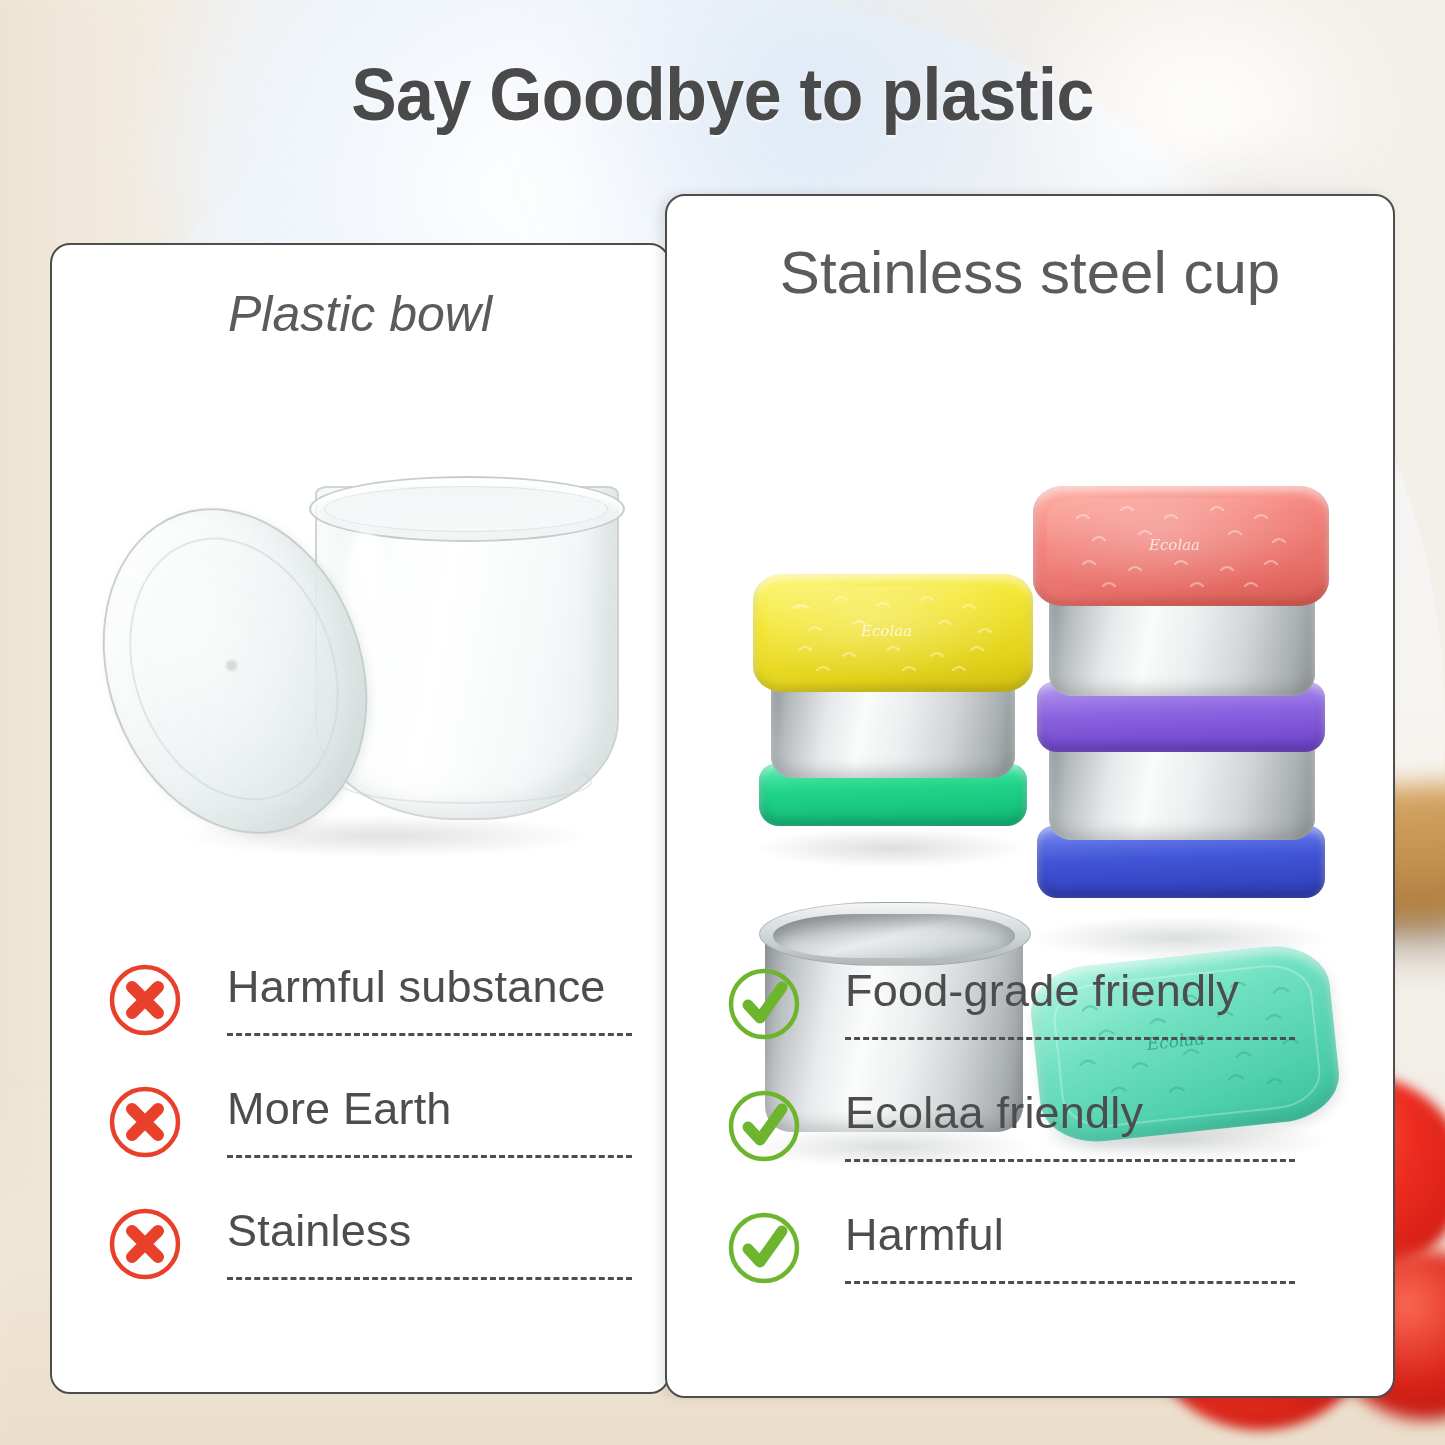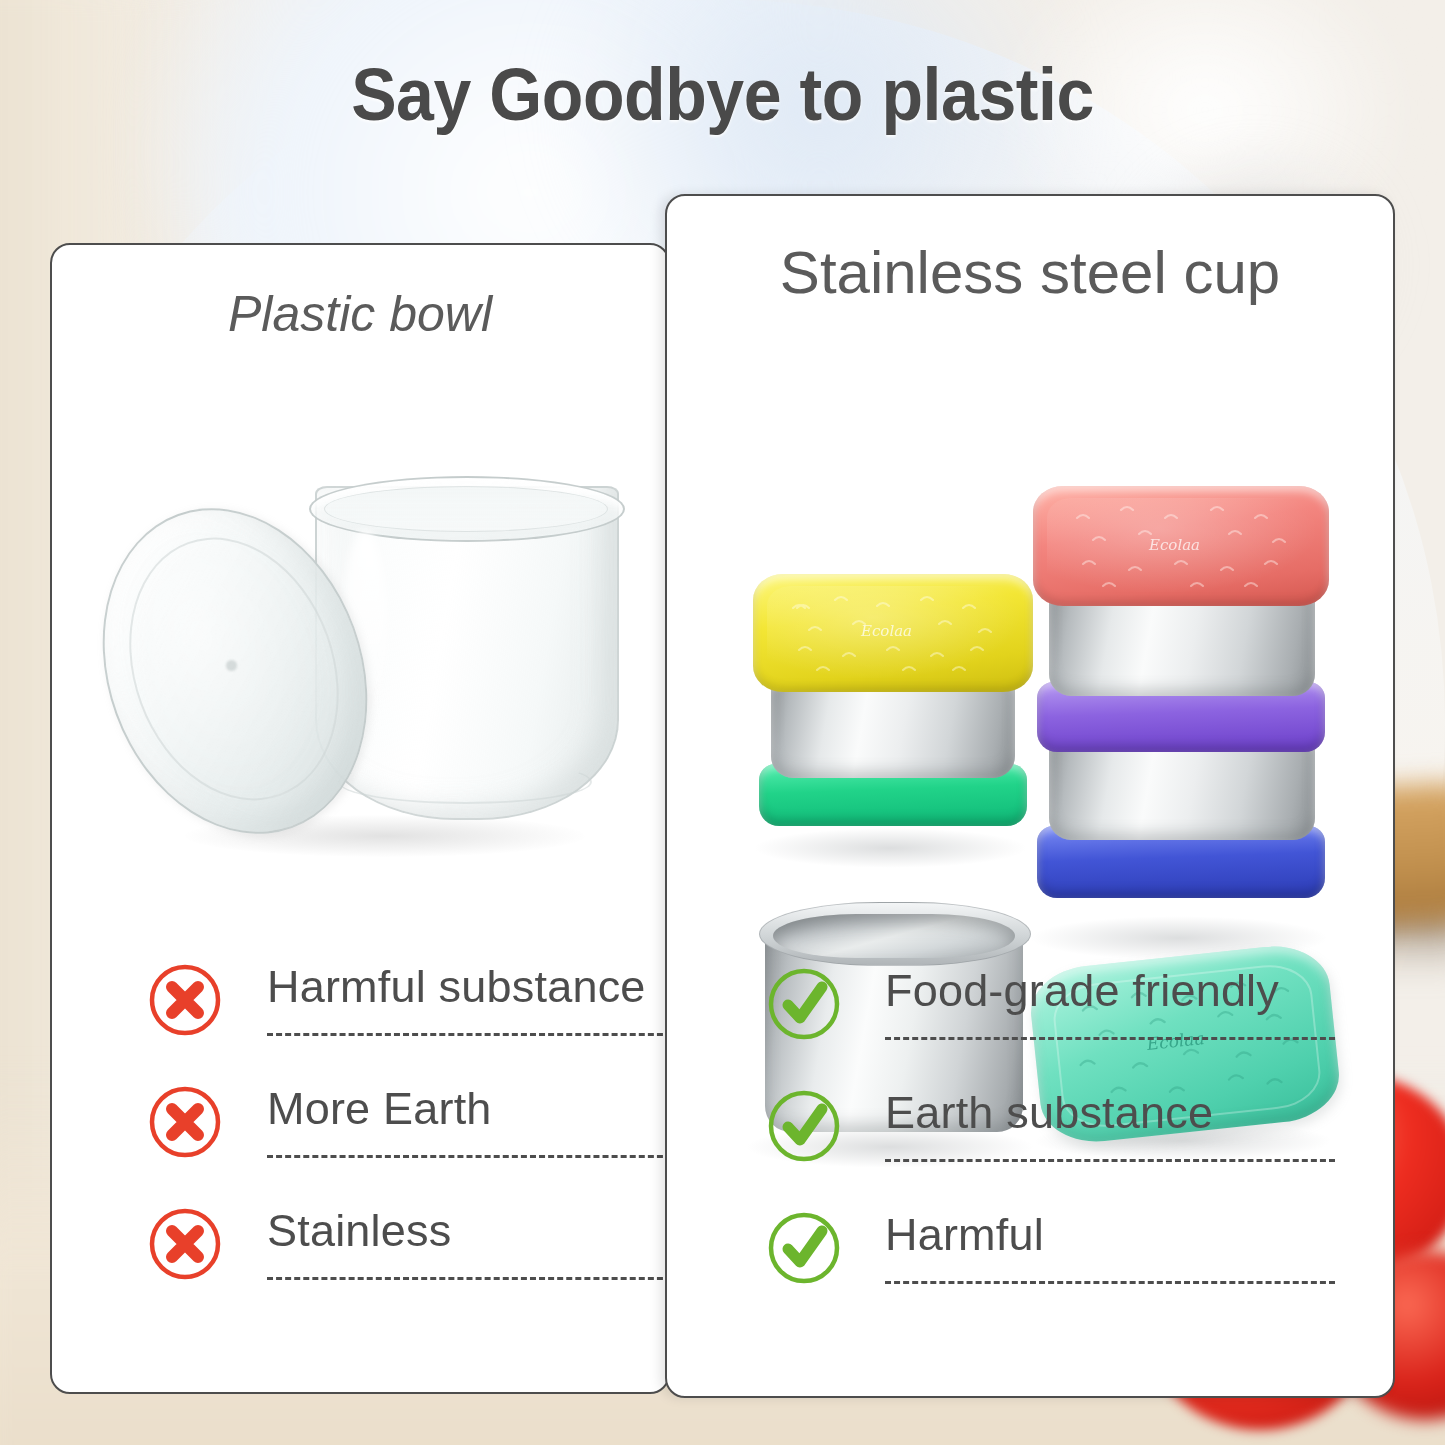--- a/index.html
+++ b/index.html
@@ -66,21 +66,21 @@
   .card{position:absolute;background:#fff;border:2px solid #4d4d4d;border-radius:20px;}
   #card-left{left:50px;top:243px;width:616px;height:1147px;z-index:2;}
   #card-right{left:665px;top:194px;width:726px;height:1200px;z-index:3;
     box-shadow:-5px 0 12px rgba(0,0,0,0.10);}
 
   .card-title{position:absolute;left:0;right:0;text-align:center;color:#5b5b5b;font-weight:400;}
   #title-left{top:40px;font-size:50px;font-style:italic;}
   #title-right{top:42px;font-size:60px;}
 
   
-  .features{position:absolute;left:0;right:0;padding-left:40px;}
+  .features{position:absolute;left:0;right:0;}
   #features-left{top:712px;}
   #features-right{top:765px;}
   .frow{position:relative;height:122px;}
   .fic{position:absolute;left:56px;top:6px;width:74px;height:74px;}
   .fic svg{display:block;width:74px;height:74px;}
   .flabel{position:absolute;left:175px;top:4px;font-size:45px;color:#4d4d4d;
     white-space:nowrap;letter-spacing:0.2px;}
   .fdash{position:absolute;left:175px;top:76px;height:0;
     border-top:3px dashed #4d4d4d;}
   #features-left .fdash{width:405px;}
@@ -412,21 +412,21 @@
       <span class="fdash"></span>
     </div>
 
     <div class="frow">
       <span class="fic">
         <svg viewBox="0 0 74 74">
           <circle cx="37" cy="37" r="33" fill="none" stroke="#6CB52D" stroke-width="4.5"></circle>
           <path d="M21 38 L33 51 L55 20" fill="none" stroke="#6CB52D" stroke-width="11" stroke-linecap="round" stroke-linejoin="round"></path>
         </svg>
       </span>
-      <span class="flabel">Earth substance</span>
+      <span class="flabel">Ecolaa friendly</span>
       <span class="fdash"></span>
     </div>
 
     <div class="frow">
       <span class="fic">
         <svg viewBox="0 0 74 74">
           <circle cx="37" cy="37" r="33" fill="none" stroke="#6CB52D" stroke-width="4.5"></circle>
           <path d="M21 38 L33 51 L55 20" fill="none" stroke="#6CB52D" stroke-width="11" stroke-linecap="round" stroke-linejoin="round"></path>
         </svg>
       </span>

